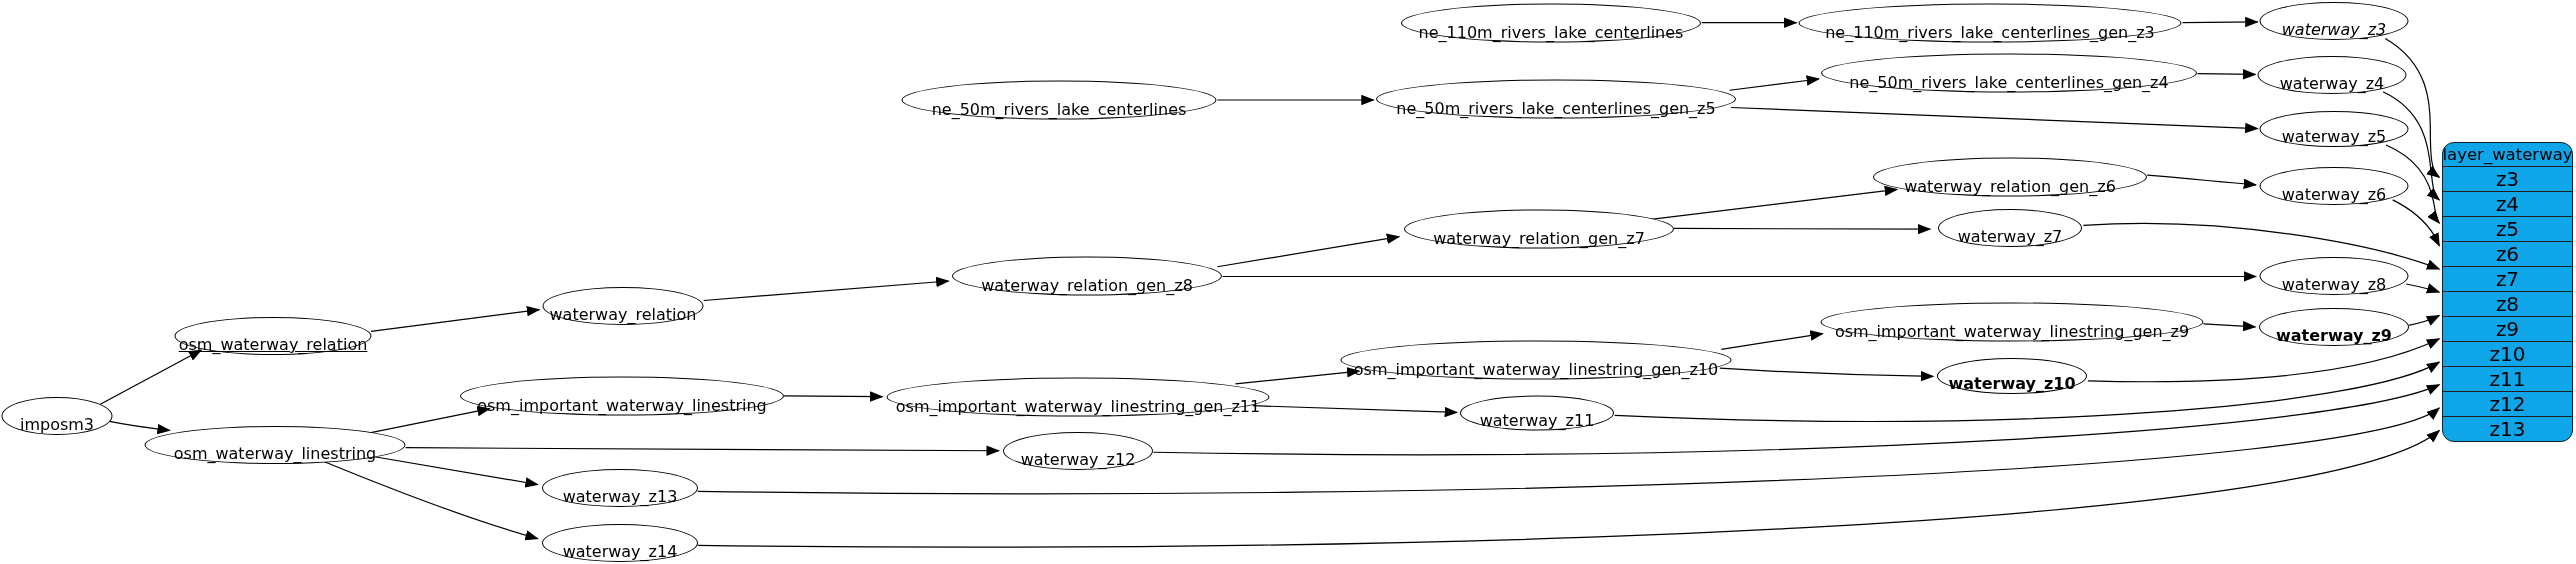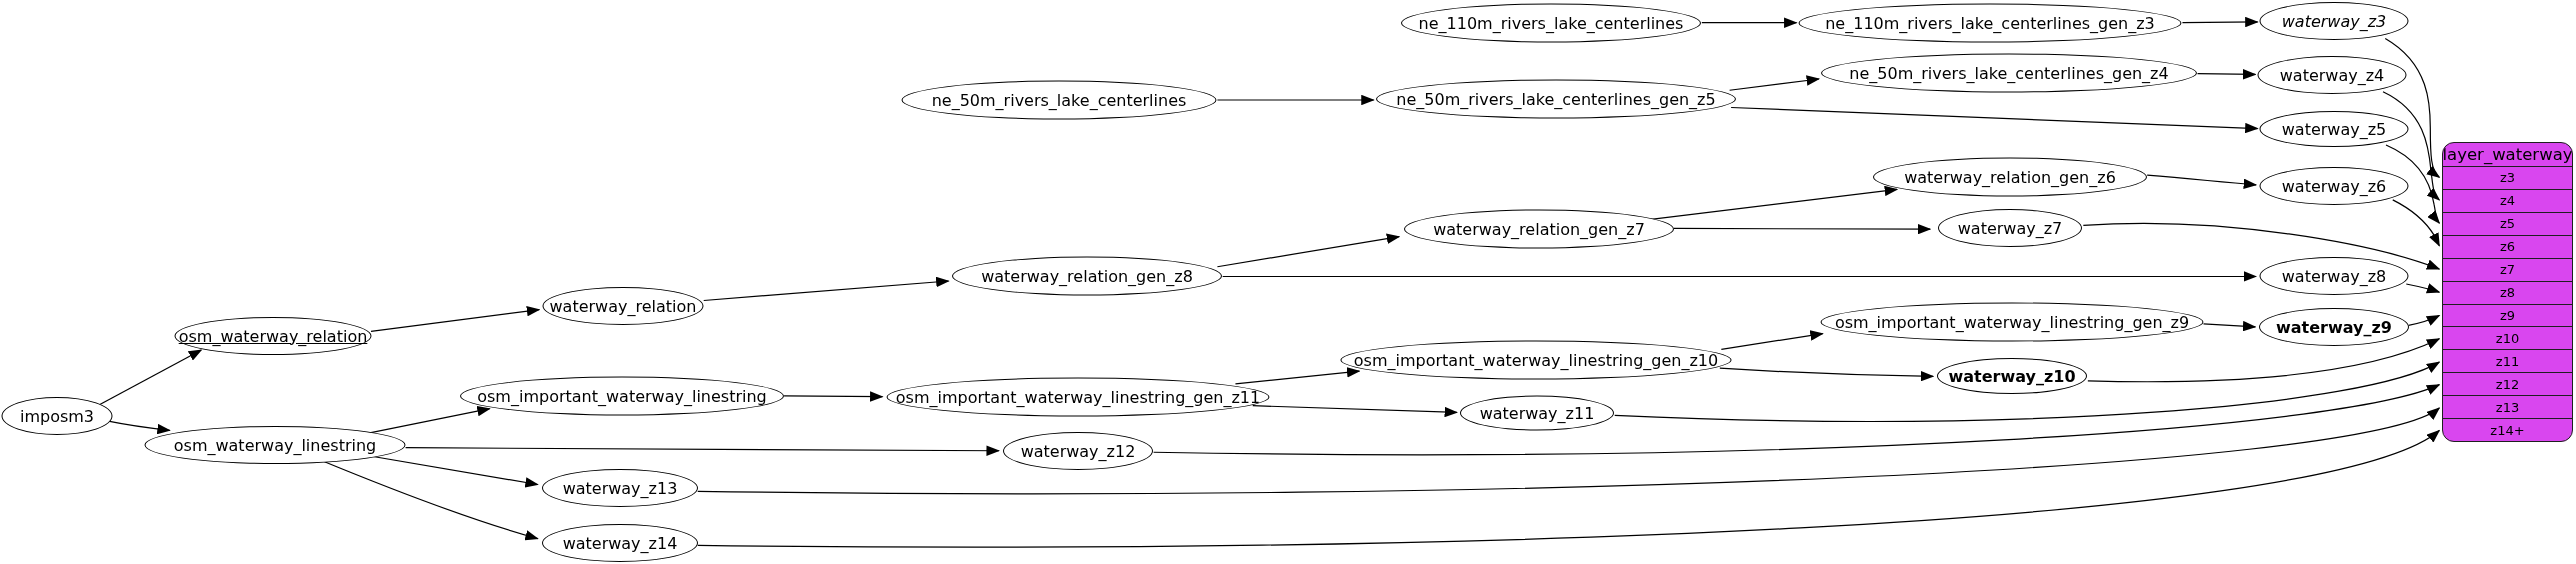--- a/index.html
+++ b/index.html
@@ -6,21 +6,21 @@
   #canvas{
     position:relative;
     width:2576px;height:565px;
     background:#ffffff;
     font-family:"DejaVu Sans","Liberation Sans",sans-serif;
     overflow:hidden;
   }
   #edge-layer{position:absolute;left:0;top:0;width:2576px;height:565px;}
   .node{
     position:absolute;
-    display:flex;align-items:center;justify-content:center;
+    display:flex;align-items:flex-end;justify-content:center;
     background:#ffffff;
     border:1.1px solid #000000;
     border-radius:50%;
     box-sizing:border-box;
     color:#000000;
     font-size:16px;
     white-space:nowrap;
     transform:translate(-50%,-50%);
     z-index:2;
   }
@@ -36,21 +36,21 @@
   }
   #record-table .tbl-header{
     flex:0 0 23px;
     display:flex;align-items:center;justify-content:center;
     font-size:16.5px;color:#000;
   }
   #record-table .tbl-row{
     flex:1 1 auto;
     border-top:1.2px solid #1f1f1f;
     display:flex;align-items:center;justify-content:center;
-    font-size:13px;color:#000;
+    font-size:20px;color:#000;
   }
 </style>
 </head>
 <body>
 
 <div id="canvas">
   <svg id="edge-layer" xmlns="http://www.w3.org/2000/svg" width="2576" height="565" viewBox="0 0 3430 752">
     <defs>
       <marker id="arrow" markerUnits="userSpaceOnUse" markerWidth="18" markerHeight="14" refX="16.5" refY="7" orient="auto">
         <path d="M0,0 L18,7 L0,14 z" fill="#000000"></path>
@@ -177,21 +177,21 @@
         <span>waterway_z6</span>
       </div>
       <div class="node" style="left: 2334px; top: 276px; width: 149px; height: 38px;">
         <span>waterway_z8</span>
       </div>
       <div class="node" style="left: 2334px; top: 327px; width: 150px; height: 38px; font-weight: bold;">
         <span>waterway_z9</span>
       </div>
     </div>
 
-  <div id="record-table" style="left: 2442px; top: 142px; width: 131px; height: 300px; background: #d946ef;">
+  <div id="record-table" style="left: 2442px; top: 142px; width: 131px; height: 300px; background: #0ea5e9;">
     <div class="tbl-header">layer_waterway</div>
     <div id="tbl-rows" style="display: flex; flex-direction: column; flex: 1 1 auto;">
         <div class="tbl-row">z3</div>
         <div class="tbl-row">z4</div>
         <div class="tbl-row">z5</div>
         <div class="tbl-row">z6</div>
         <div class="tbl-row">z7</div>
         <div class="tbl-row">z8</div>
         <div class="tbl-row">z9</div>
         <div class="tbl-row">z10</div>

